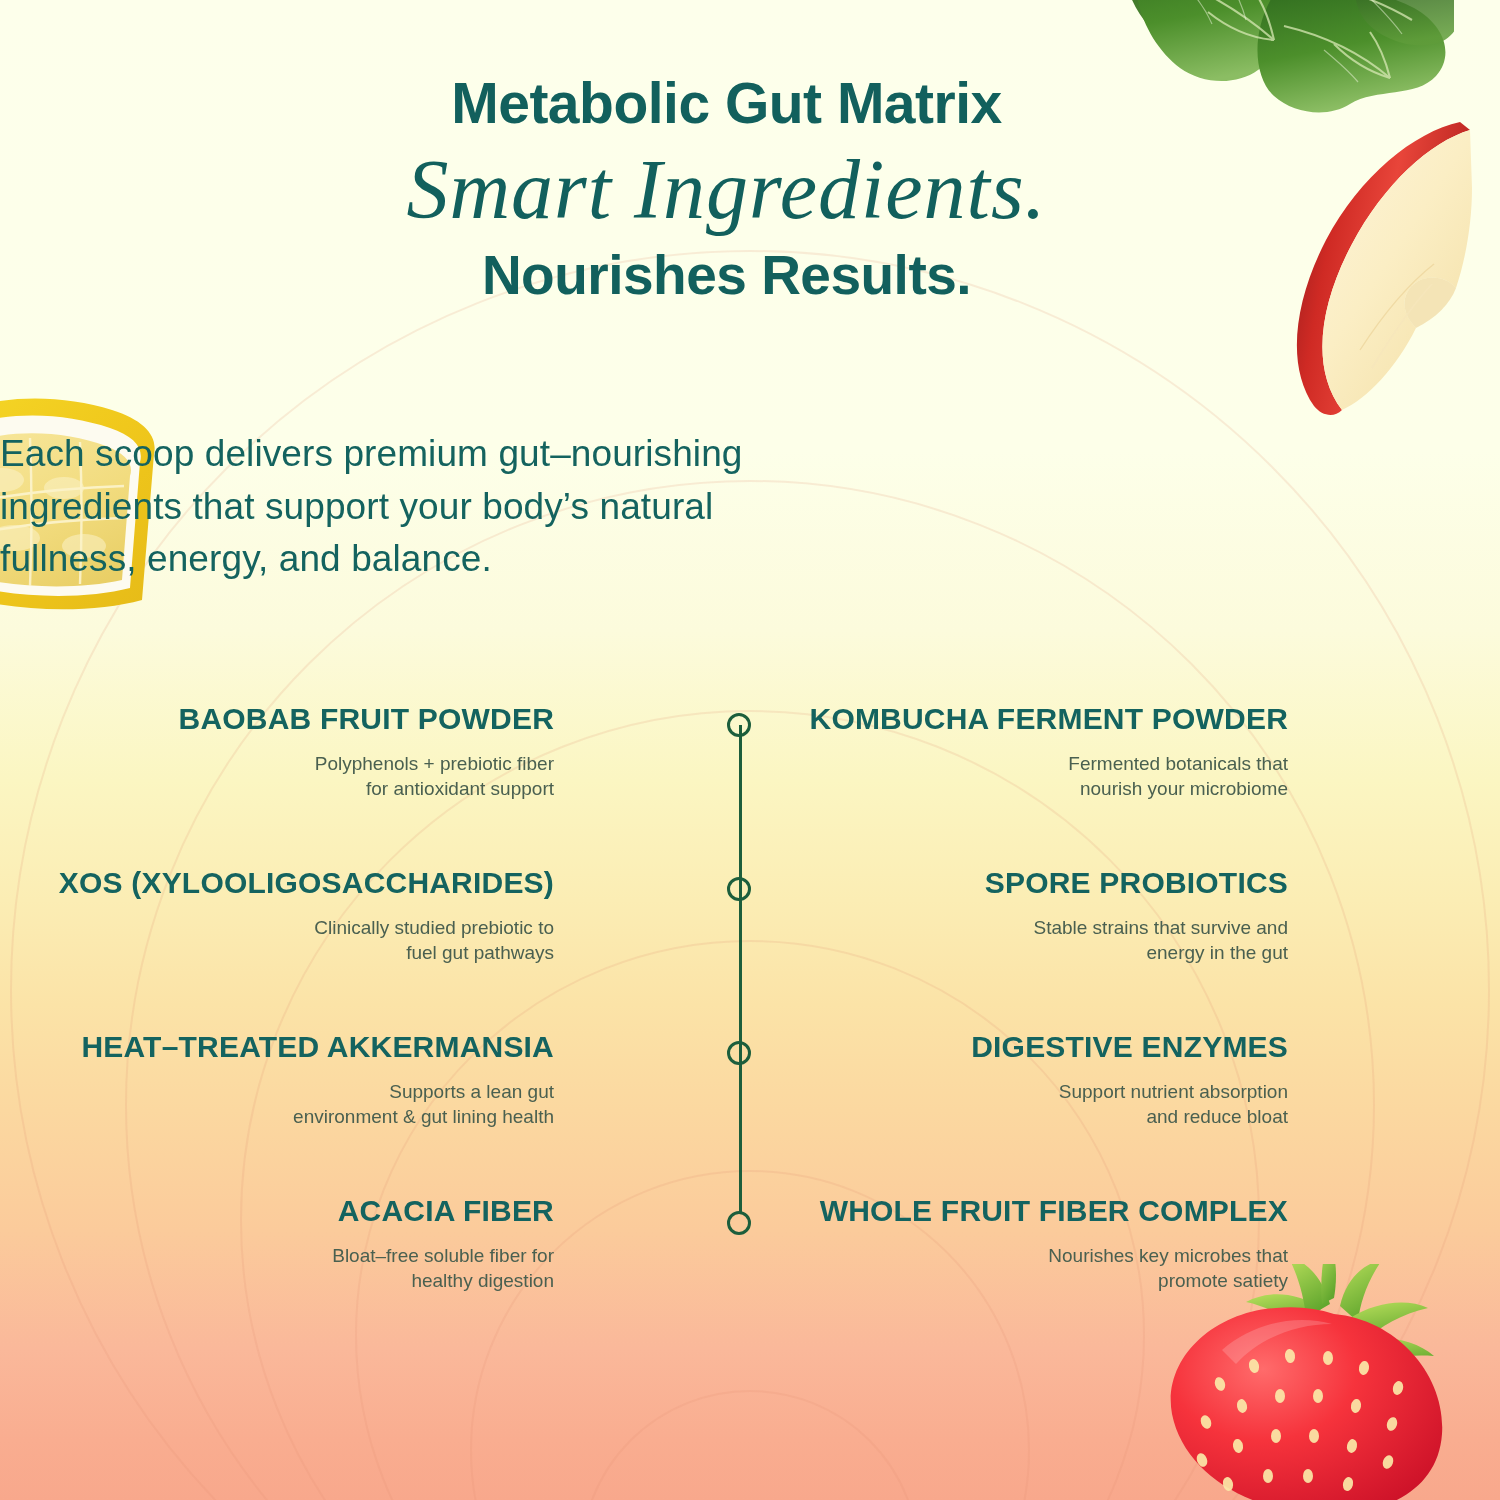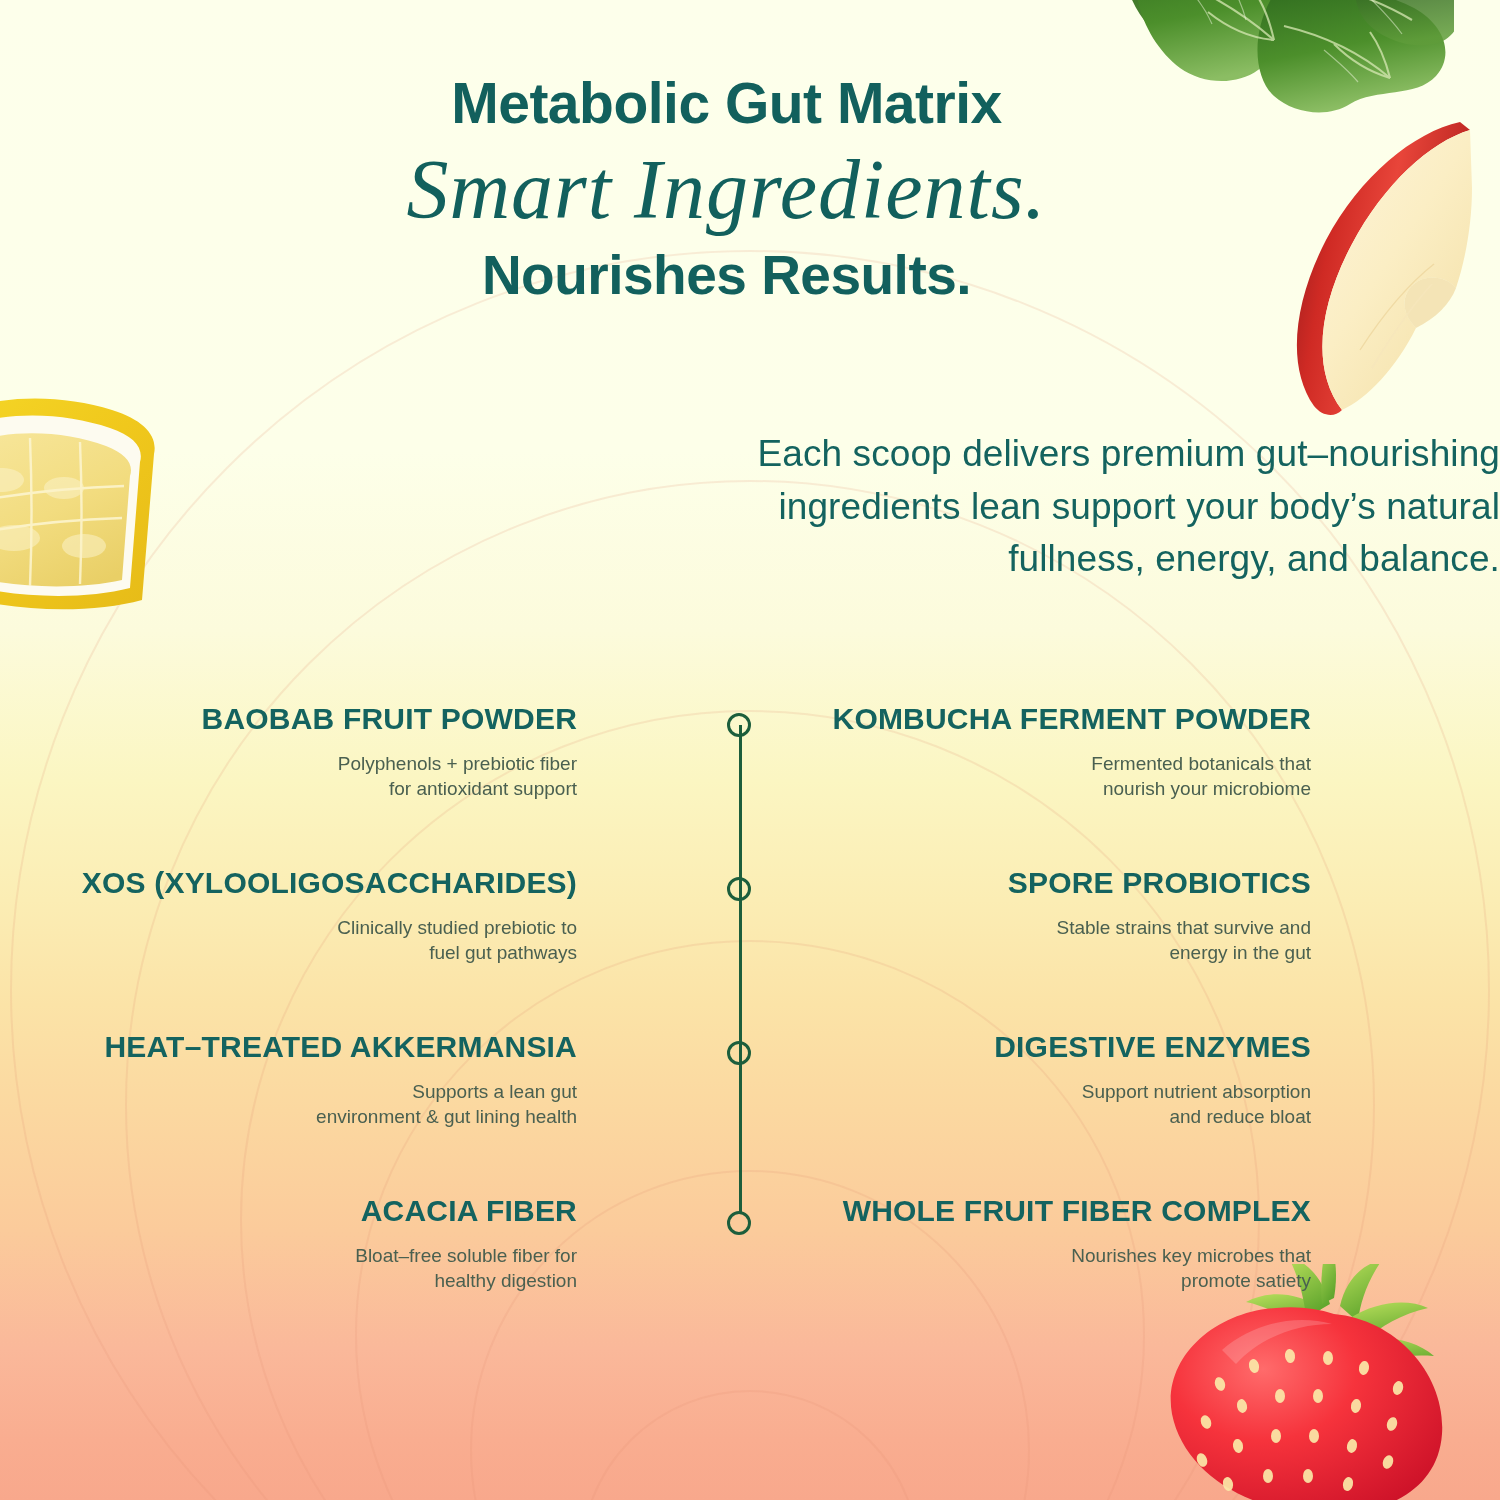--- a/index.html
+++ b/index.html
@@ -91,38 +91,37 @@
     font-weight:700;
     letter-spacing:-.5px;
     color:#12605d;
     line-height:1.06;
     margin-top:4px;
   }
 
   .subhead{
     position:absolute;
     top:428px; left:0; width:1500px;
-    text-align:right;
+    text-align:left;
     color:#14635f;
     font-size:37px;
     line-height:1.42;
     font-weight:400;
     letter-spacing:.1px;
   }
 
   
   .grid{
     position:absolute;
     top:696px; left:0;
     width:1500px;
     display:grid;
     grid-template-columns:588px 112px 588px;
     grid-auto-rows:164px;
     column-gap:0;
-    padding-left:23px;
   }
   .cell{ padding-top:6px; }
   .cell.left{  text-align:right; padding-right:34px; }
   .cell.right{ text-align:right;  padding-left:14px; }
 
   .ing-title{
     font-size:30px;
     font-weight:700;
     color:#14635f;
     letter-spacing:.2px;
@@ -311,21 +310,21 @@
   </svg>
 
   <div class="header">
     <div class="eyebrow">Metabolic Gut Matrix</div>
     <div class="script">Smart Ingredients.</div>
     <div class="headline3">Nourishes Results.</div>
   </div>
 
   <div class="subhead">
     <div>Each scoop delivers premium gut–nourishing</div>
-    <div>ingredients lean support your body’s natural</div>
+    <div>ingredients that support your body’s natural</div>
     <div>fullness, energy, and balance.</div>
   </div>
 
   <div class="timeline">
     <div class="tl-line"></div>
     <div class="tl-dot d1"></div>
     <div class="tl-dot d2"></div>
     <div class="tl-dot d3"></div>
     <div class="tl-dot d4"></div>
   </div>

